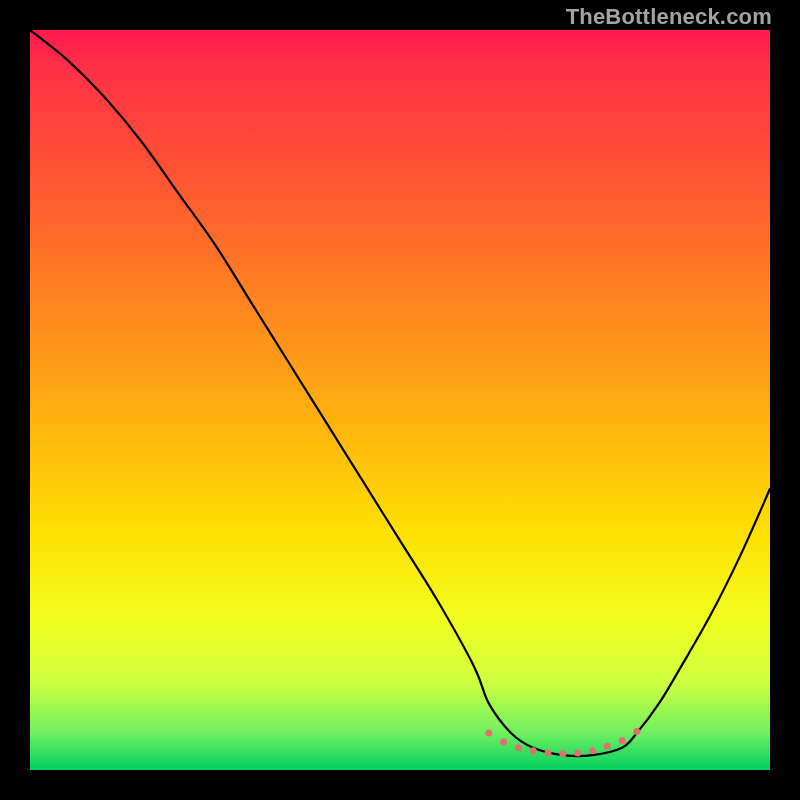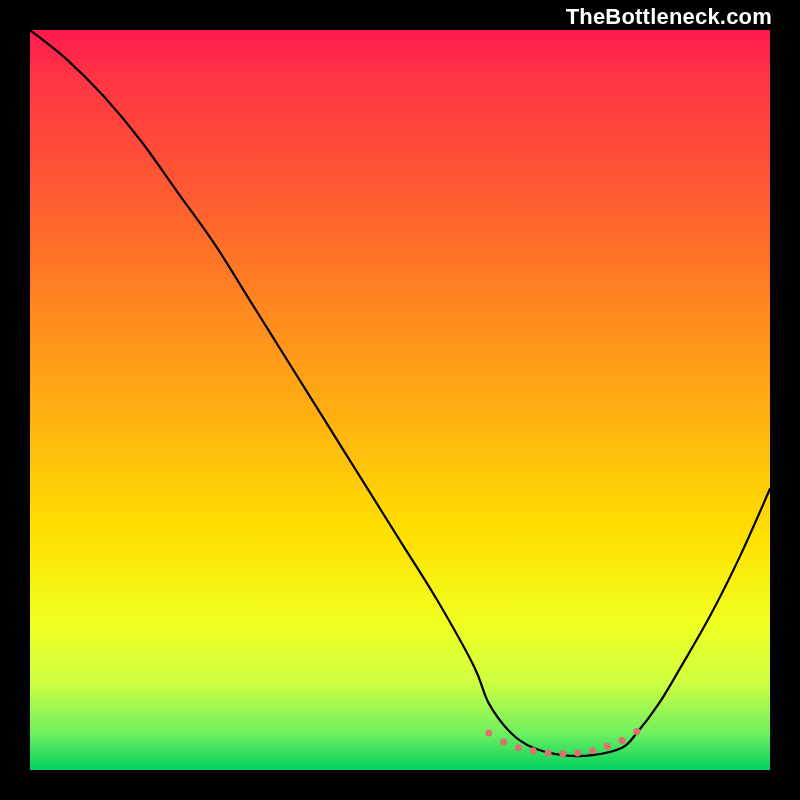--- a/index.html
+++ b/index.html
@@ -43,21 +43,21 @@
     width: 740px;
     height: 740px;
     pointer-events: none;
   }
   .watermark {
     position: absolute;
     top: 4px;
     right: 28px;
     font-size: 22px;
     font-weight: 600;
-    color: #ffffff;
+    color: #a3a3a3;
     letter-spacing: 0.2px;
     user-select: none;
   }
 </style>
 </head>
 <body>
 
 <div class="stage">
   <div class="watermark">TheBottleneck.com</div>
 

